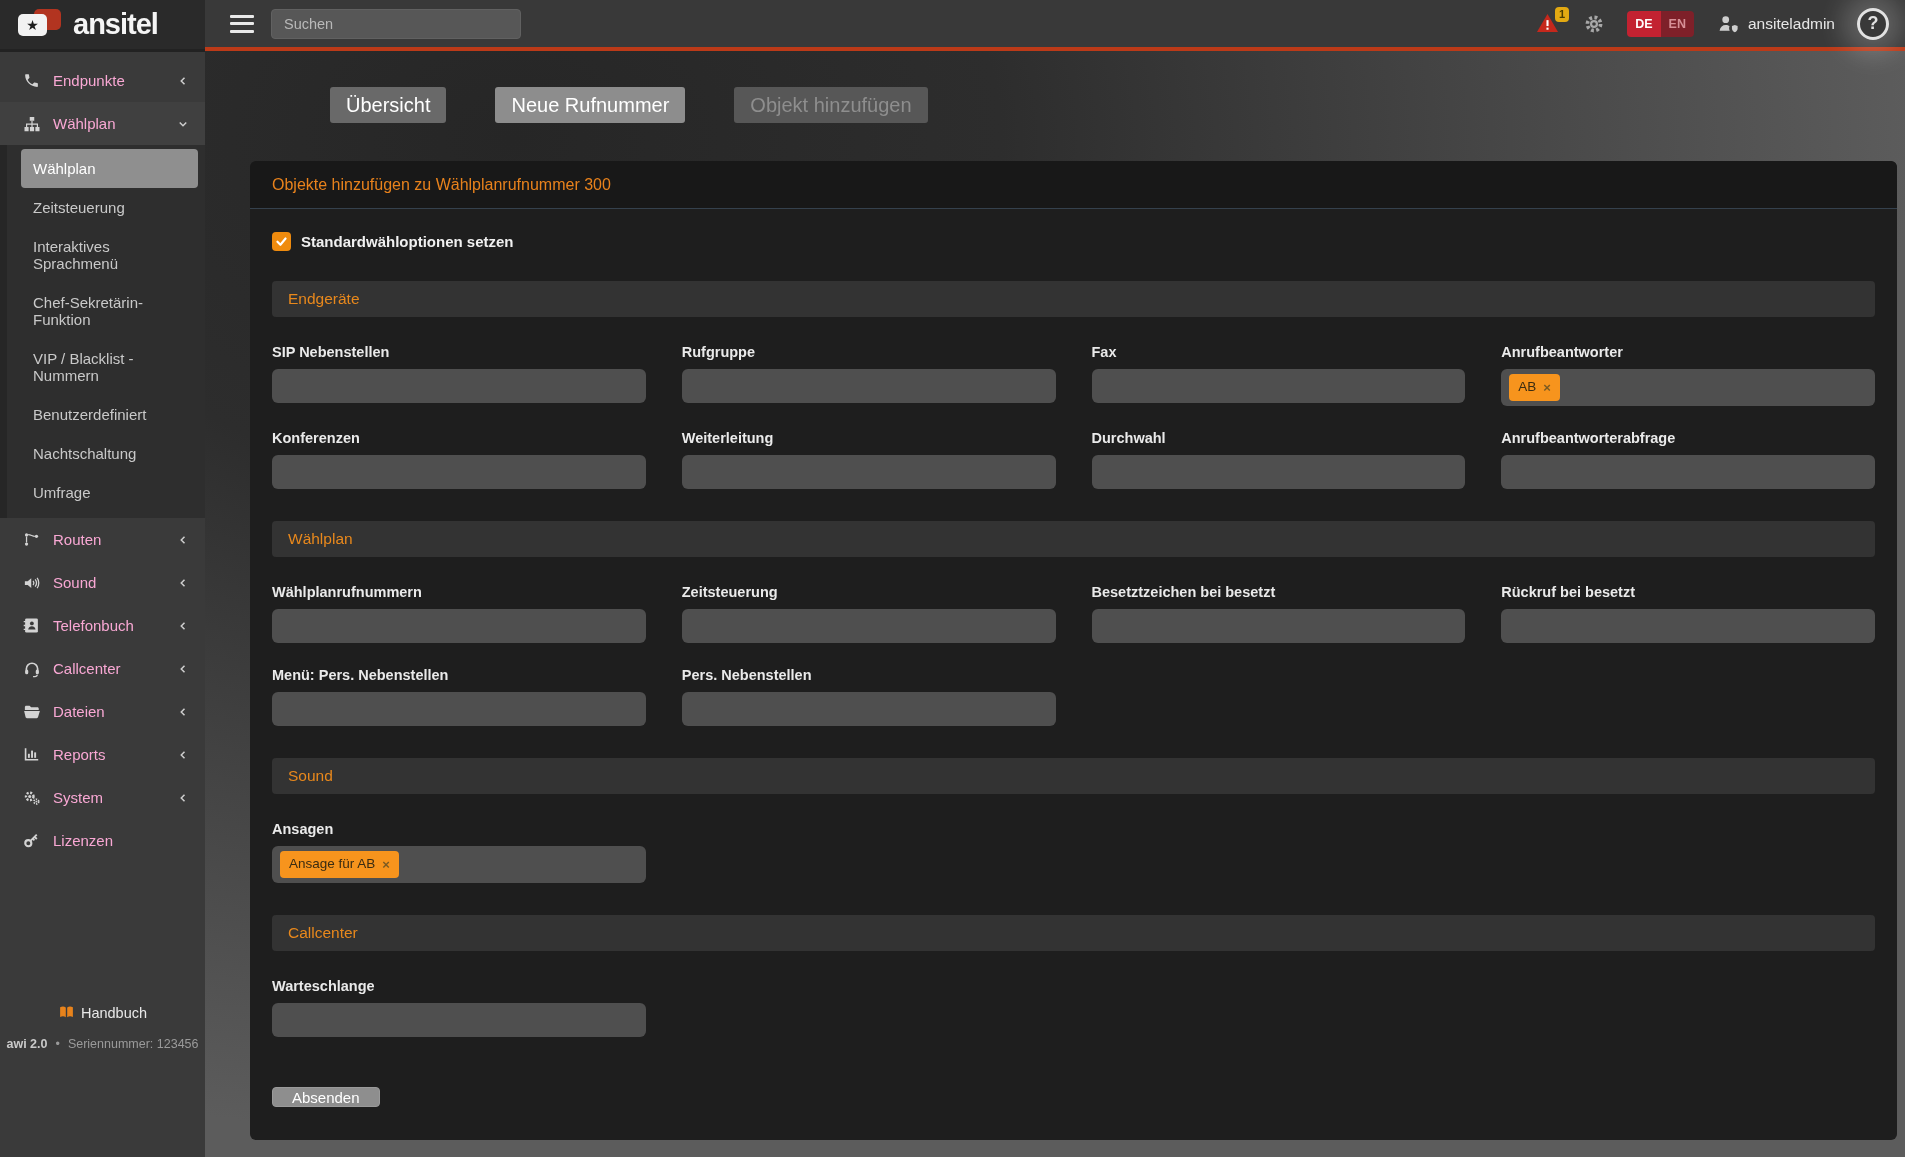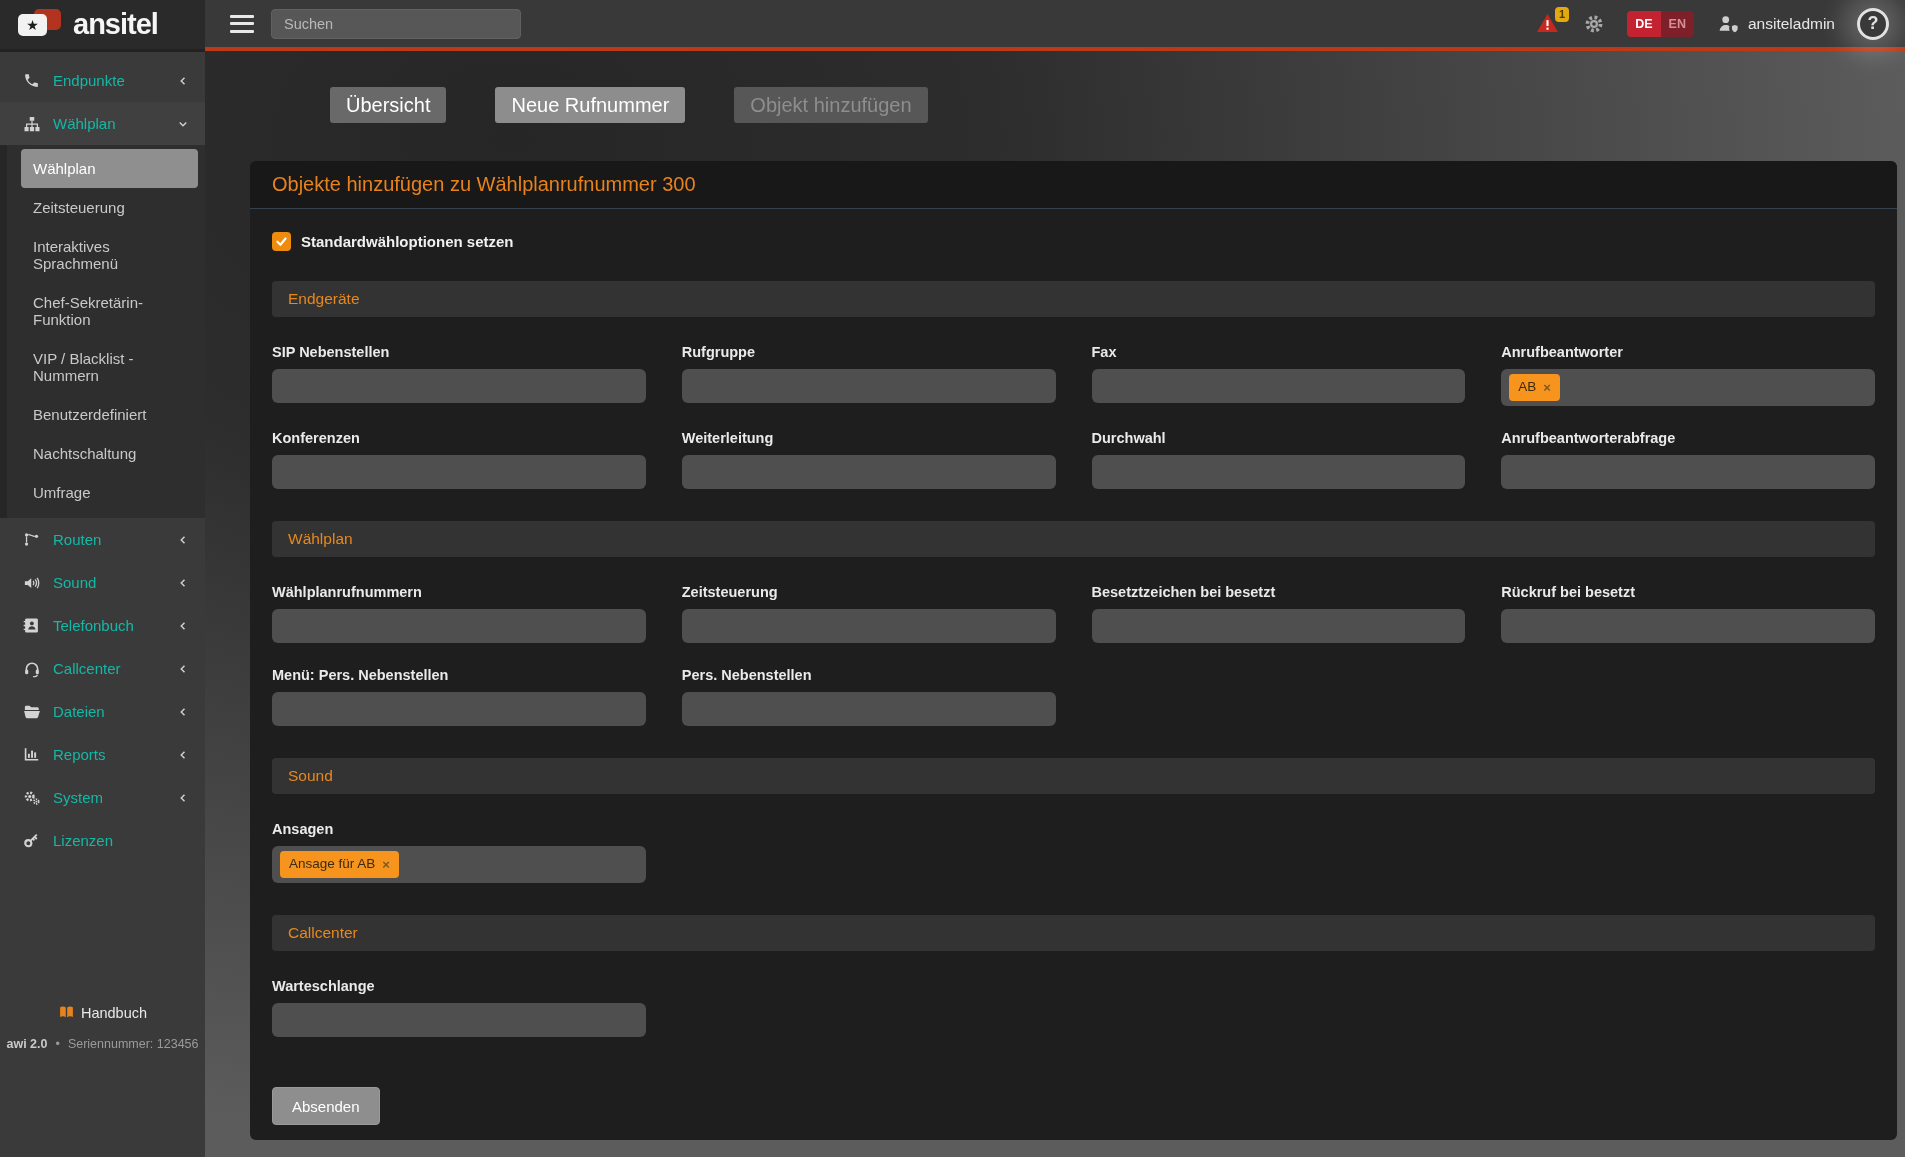--- a/index.html
+++ b/index.html
@@ -12,21 +12,21 @@
   .logo-bar { height:52px; background:#2a2a2a; border-bottom:3px solid #222; display:flex; align-items:center; padding-left:18px; gap:9px; }
   .logo-icon { position:relative; width:46px; height:36px; }
   .bub-red { position:absolute; right:3px; top:2px; width:27px; height:21px; background:#b23420; border-radius:5px; }
   .bub-red::after { content:''; position:absolute; right:3px; bottom:-6px; border:6px solid transparent; border-top-color:#b23420; border-right-width:1px; }
   .bub-white { position:absolute; left:0; top:7px; width:29px; height:22px; background:#f2f2f2; border-radius:5px; display:flex; align-items:center; justify-content:center; }
   .bub-white::after { content:''; position:absolute; left:4px; bottom:-6px; border:6px solid transparent; border-top-color:#f2f2f2; border-left-width:1px; }
   .logo-star { font-family:"DejaVu Sans",sans-serif; font-size:14px; color:#1b1b1b; line-height:1; }
   .logo-text { font-size:29px; font-weight:bold; color:#f5f5f5; letter-spacing:-1px; }
 
   .nav { padding-top:7px; flex:0 0 auto; }
-  .nav-item { height:43px; display:flex; align-items:center; padding:0 16px 0 22px; color:#14b8a6; font-size:15px; cursor:pointer; }
+  .nav-item { height:43px; display:flex; align-items:center; padding:0 16px 0 22px; color:#f9a8d4; font-size:15px; cursor:pointer; }
   .nav-item .ni-icon { width:19px; height:19px; margin-right:12px; color:#d3d3d3; flex:0 0 auto; display:flex; align-items:center; justify-content:center; }
   .nav-item .ni-label { flex:1 1 auto; }
   .nav-item .chev { width:12px; height:12px; color:#cfcfcf; }
   .nav-item.expanded { background:#404040; }
   .submenu { background:#2e2e2e; border-left:7px solid #262626; padding:4px 7px 6px 14px; }
   .sub-item { padding:11px 12px; font-size:15px; color:#c9c9c9; border-radius:4px; cursor:pointer; }
   .sub-item.active { background:#8f8f8f; color:#fff; }
 
   .side-footer { margin-top:98px; text-align:center; }
   .manual { display:inline-flex; align-items:center; gap:6px; font-size:14.5px; color:#e8e8e8; cursor:pointer;margin-top:44px; }
@@ -56,37 +56,37 @@
   
   .content { flex:1 1 auto; overflow:hidden;
     background: radial-gradient(1400px 1000px at 18% 8%, #262626 0%, #2d2d2d 35%, #464646 70%, #5c5c5c 100%); }
   .tabs { margin:36px 0 38px 78px; display:flex; gap:2px; }
   .tab { font-size:20px; padding:0 16px; height:36px; display:flex; align-items:center; border-radius:3px; cursor:pointer; font-family:inherit; border:none;margin-left:47px; }
   .tab.normal { background:#696969; color:#fff; }
   .tab.active { background:#8d8d8d; color:#fff; }
   .tab.disabled { background:#575757; color:#8e8e8e; cursor:default; }
 
   .panel { margin:0 8px 0 45px; background:#1e1e1e; border-radius:6px; height:979px; overflow:hidden; }
-  .panel-title { height:48px; background:#181818; border-bottom:1px solid #35414d; display:flex; align-items:center; padding:0 22px; color:#e8821c; font-size:20px; border-radius:6px 6px 0 0; }
+  .panel-title { height:48px; background:#181818; border-bottom:1px solid #35414d; display:flex; align-items:center; padding:0 22px; color:#e8821c; font-size:16px; border-radius:6px 6px 0 0; }
   .panel-body { padding:23px 22px 0 22px; }
 
   .checkbox-row { display:flex; align-items:center; gap:10px; cursor:pointer; }
   .cbox { width:19px; height:19px; background:#ef8b0e; border-radius:4px; display:flex; align-items:center; justify-content:center; flex:0 0 auto; }
   .checkbox-row .cb-label { font-size:15px; font-weight:bold; color:#f0f0f0; }
 
   .section-h { margin:32px 0 27px 0; background:#333; border-radius:4px; padding:9px 16px; color:#e8881c; font-size:15.5px; }
   .section-h.first { margin-top:30px; }
   .fgrid { display:grid; grid-template-columns:repeat(4,1fr); gap:24px 36px; }
   .flabel { font-size:14.5px; font-weight:bold; color:#eaeaea; margin-bottom:9px; }
   .finput { min-height:34px; background:#4f4f4f; border-radius:6px; padding:3px 8px; display:flex; align-items:center; gap:6px; cursor:text; }
   .finput.taggy { min-height:37px; }
   .tag { background:#f7941d; color:#3a2c12; border-radius:4px; padding:5px 9px; font-size:13.5px; display:inline-flex; align-items:center; gap:7px; line-height:1.2; }
   .tag .tx { color:#7a5a23; font-size:13px; cursor:pointer; font-weight:bold; }
 
-  .submit-btn { margin:50px 0 0 0; background:#8e8e8e; color:#fff; border:1px solid #9a9a9a; border-radius:4px; height:38px; padding:0 19px; font-size:15px; font-family:inherit; cursor:pointer; }
+  .submit-btn { margin:50px 0 0 0; background:#8e8e8e; color:#fff; border:1px solid #9a9a9a; border-radius:4px; height:20px; padding:0 19px; font-size:15px; font-family:inherit; cursor:pointer; }
 
   svg { display:block; }
 </style>
 </head>
 <body>
 
 <div class="app">
 
   <aside class="sidebar">
     <div class="logo-bar">

